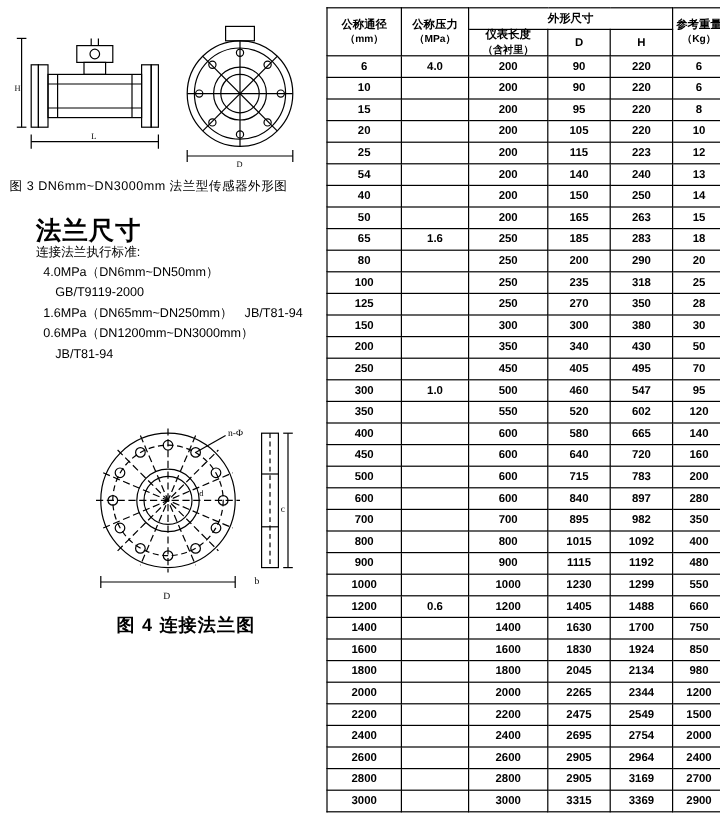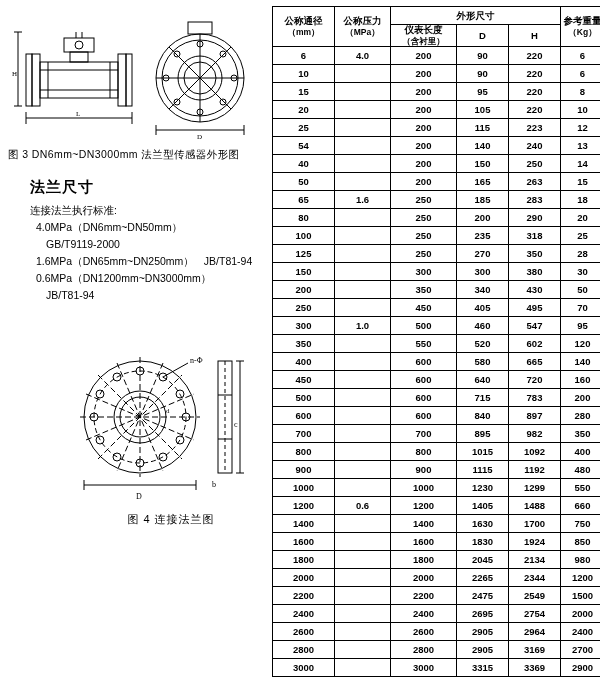--- a/index.html
+++ b/index.html
@@ -45,21 +45,21 @@
     width: 256px;
     font-size: 10.5px;
     text-align: left;
     letter-spacing: 0.4px;
   }
 
   .sec-title {
     position: absolute;
     left: 30px;
     top: 178px;
-    font-size: 15px;
+    font-size: 21px;
     font-weight: bold;
     letter-spacing: 1px;
   }
   .sec-lines {
     position: absolute;
     left: 30px;
     top: 202px;
     width: 236px;
     font-size: 10.5px;
     line-height: 17px;
@@ -78,26 +78,27 @@
   
   .fig4 {
     position: absolute;
     left: 70px;
     top: 355px;
     width: 180px;
     height: 150px;
   }
   .fig4-caption {
     position: absolute;
-    left: 76px;
+    left: 60px;
     top: 512px;
     width: 190px;
-    font-size: 11px;
+    font-size: 15px;
     text-align: center;
     letter-spacing: 1px;
+    font-weight: bold;
   }
 
   
   .table-wrap {
     position: absolute;
     left: 272px;
     top: 6px;
     width: 322px;
   }
   table.spec {

